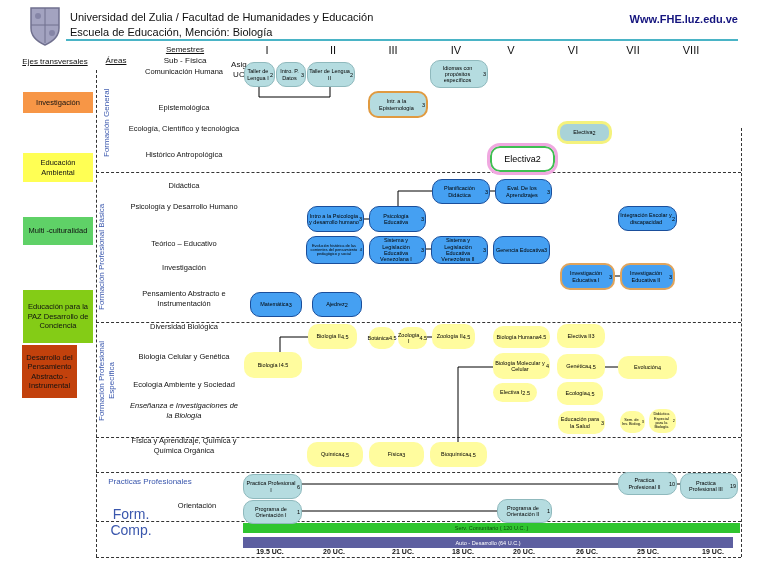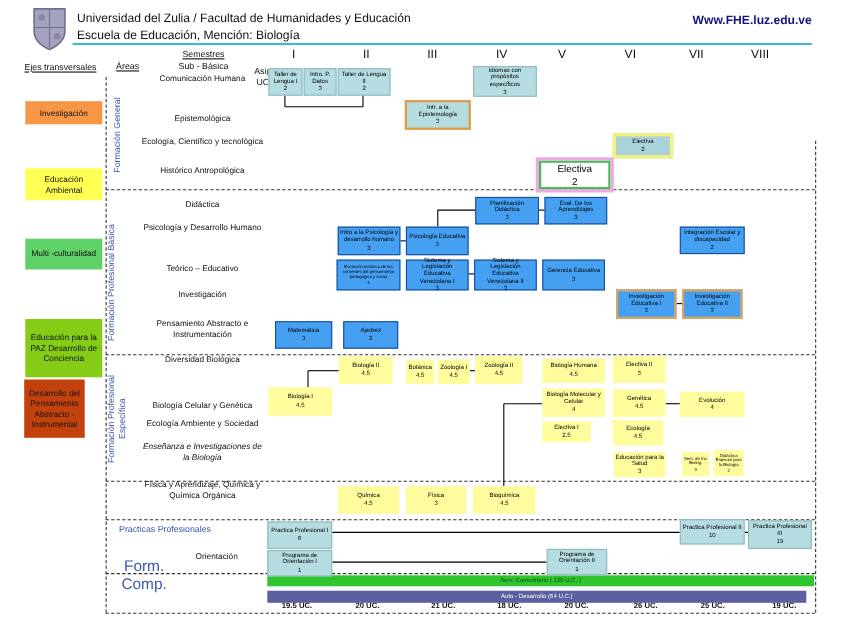--- a/index.html
+++ b/index.html
@@ -25,22 +25,22 @@
        font-size:7.5px;line-height:1.25;color:#111;padding:1px;box-sizing:border-box;}
   
   .varea{position:absolute;color:#3a57ad;font-size:8px;line-height:1.2;
          writing-mode:vertical-rl;transform:rotate(180deg);text-align:center;}
   .practicas-label{position:absolute;left:108px;top:477px;width:84px;text-align:center;
          color:#3a57ad;font-size:8px;line-height:1.3;}
   .formcomp-label{position:absolute;left:98px;top:506px;width:66px;text-align:center;color:#3a57ad;font-size:14px;}
   
   .subarea{position:absolute;left:128px;width:112px;text-align:center;font-size:7.5px;line-height:1.3;color:#111;}
   
-  .course{position:absolute;display:flex;flex-direction:column;align-items:center;justify-content:center;
-          text-align:center;font-size:5.5px;line-height:1.15;color:#000;box-sizing:border-box;padding:1px;}
+  .course{position:absolute;display:flex;flex-direction:row;align-items:center;justify-content:center;
+          text-align:center;font-size:5.5px;line-height:1.15;color:#000;box-sizing:border-box;padding:1px;border-radius:10px;}
   .c-uc{margin-top:1px;}
   .teal{background:#b5dce0;border:1px solid #8fb9bd;}
   .teal-orange{background:#b5dce0;border:2px solid #e09a40;}
   .teal-yellow{background:#a9d3d8;border:3px solid #f4f27d;}
   .blue{background:#45a0f2;border:1px solid #1a4e9b;}
   .blue-orange{background:#45a0f2;border:2px solid #e0a45c;}
   .yellow{background:#fffc9e;border:0;}
   .elective-special{background:#ffffff;border:2px solid #3fbf52;outline:3px solid #f0a8e0;font-size:9px;}
   .tiny{font-size:3.9px;line-height:1.1;}
   
@@ -72,21 +72,21 @@
   <div class="title-block">
     <div>Universidad del Zulia / Facultad de Humanidades y Educación</div>
     <div>Escuela de Educación, Mención: Biología</div>
   </div>
   <div class="website">Www.FHE.luz.edu.ve</div>
   <div class="header-rule"></div>
 
   <div class="ejes-hdr">Ejes transversales</div>
   <div class="areas-hdr">Áreas</div>
   <div class="semestres-hdr">Semestres</div>
-  <div class="subareas-hdr">Sub - Básica</div>
+  <div class="subareas-hdr">Sub - Física</div>
   <div class="asig-hdr">
     <div>Asig.</div>
     <div>UC.</div>
   </div>
 
   <div class="varea" style="left:102px;top:73px;height:100px;width:13px;">Formación General</div>
   <div class="varea" style="left:97px;top:192px;height:130px;width:26px;">Formación Profesional Básica</div>
   <div class="varea" style="left:97px;top:328px;height:106px;width:26px;">Formación Profesional Específica</div>
   <div class="practicas-label">Practicas Profesionales</div>
   <div class="formcomp-label">Form. Comp.</div>
@@ -144,21 +144,21 @@
     <div class="subarea" style="top: 67px;">Comunicación Humana</div>
     <div class="subarea" style="top: 103px;">Epistemológica</div>
     <div class="subarea" style="top: 124px;">Ecología, Científico y tecnológica</div>
     <div class="subarea" style="top: 150px;">Histórico Antropológica</div>
     <div class="subarea" style="top: 181px;">Didáctica</div>
     <div class="subarea" style="top: 202px;">Psicología y Desarrollo Humano</div>
     <div class="subarea" style="top: 239px;">Teórico – Educativo</div>
     <div class="subarea" style="top: 263px;">Investigación</div>
     <div class="subarea" style="top: 289px;">Pensamiento Abstracto e Instrumentación</div>
     <div class="subarea" style="top: 322px;">Diversidad Biológica</div>
-    <div class="subarea" style="top: 352px; margin-top: 12px;">Biología Celular y Genética</div>
+    <div class="subarea" style="top: 352px;">Biología Celular y Genética</div>
     <div class="subarea" style="top: 380px;">Ecología Ambiente y Sociedad</div>
     <div class="subarea" style="top: 401px; font-style: italic;">Enseñanza e Investigaciones de la Biología</div>
     <div class="subarea" style="top: 436px;">Física y Aprendizaje, Química y Química Orgánica</div>
     <div class="subarea" style="top: 501px; left: 162px; width: 70px;">Orientación</div>
     <div class="course teal" title="Taller de Lengua I" style="left: 244px; top: 62px; width: 31px; height: 25px;">
       <span class="c-label">Taller de Lengua I</span>
       <span class="c-uc">2</span>
     </div>
     <div class="course teal" title="Intro. P. Datos" style="left: 276px; top: 62px; width: 30px; height: 25px;">
       <span class="c-label">Intro. P. Datos</span>

